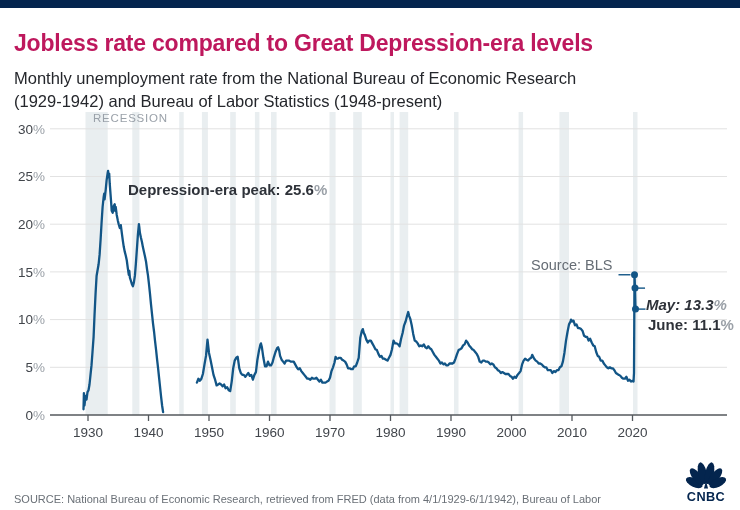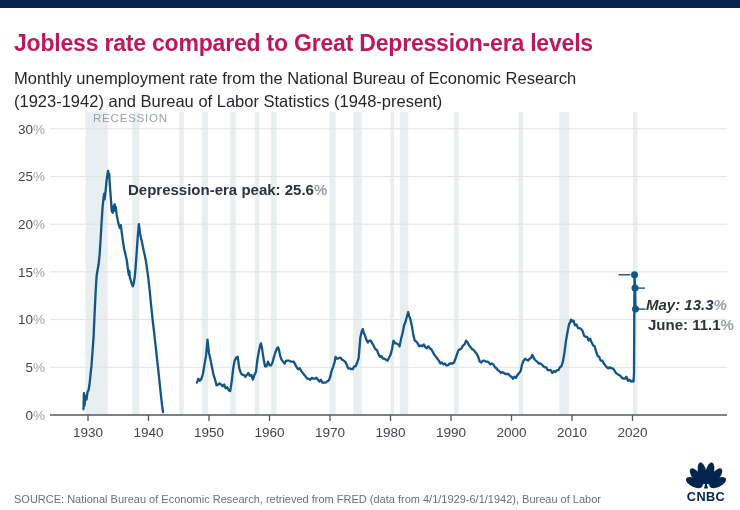--- a/index.html
+++ b/index.html
@@ -35,21 +35,21 @@
     font-size:11px;line-height:15.5px;color:#6a7077;
   }
   .logo{position:absolute;left:681px;top:458px;width:50px;height:46px;}
 </style>
 </head>
 <body>
 
 <div class="topbar"></div>
 
 <h1 class="title">Jobless rate compared to Great Depression-era levels</h1>
-<p class="subtitle">Monthly unemployment rate from the National Bureau of Economic Research (1923-1942) and Bureau of Labor Statistics (1948-present)</p>
+<p class="subtitle">Monthly unemployment rate from the National Bureau of Economic Research (1929-1942) and Bureau of Labor Statistics (1948-present)</p>
 
 <svg id="plot" width="740" height="450" viewBox="0 0 740 450" style="position:absolute;left:0;top:0;">
     <rect x="85.5" y="112" width="22.2" height="303" fill="#e9eef0"></rect>
     <rect x="132.3" y="112" width="7.1" height="303" fill="#e9eef0"></rect>
     <rect x="179.2" y="112" width="4.5" height="303" fill="#e9eef0"></rect>
     <rect x="201.9" y="112" width="6.0" height="303" fill="#e9eef0"></rect>
     <rect x="230.2" y="112" width="5.6" height="303" fill="#e9eef0"></rect>
     <rect x="254.9" y="112" width="4.5" height="303" fill="#e9eef0"></rect>
     <rect x="271.0" y="112" width="5.6" height="303" fill="#e9eef0"></rect>
     <rect x="329.5" y="112" width="6.1" height="303" fill="#e9eef0"></rect>
@@ -104,20 +104,21 @@
     <circle cx="635.5" cy="309.1" r="3.5" fill="#125586"></circle>
   </svg>
 
 <div class="recession-label">RECESSION</div>
 
 <div class="anno" id="anno-peak">
   <div class="bold split-pct">Depression-era peak: 25.6<span class="pct">%</span></div>
 </div>
 
 <div class="anno" id="anno-april">
+  <div class="src">Source: BLS</div>
 </div>
 
 <div class="anno" id="anno-may">
   <span class="bold split-pct">May: 13.3<span class="pct">%</span></span>
 </div>
 
 <div class="anno" id="anno-june">
   <span class="bold split-pct">June: 11.1<span class="pct">%</span></span>
 </div>
 

